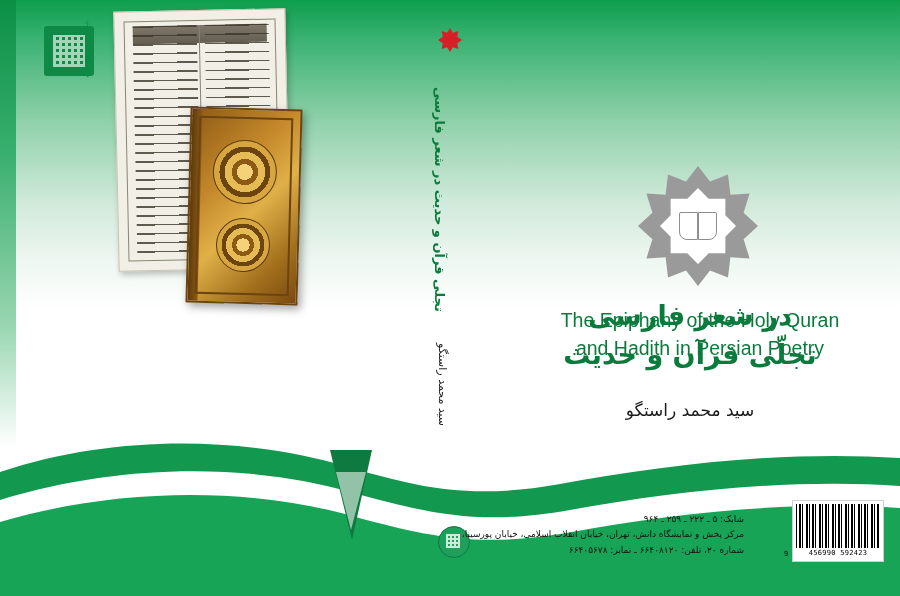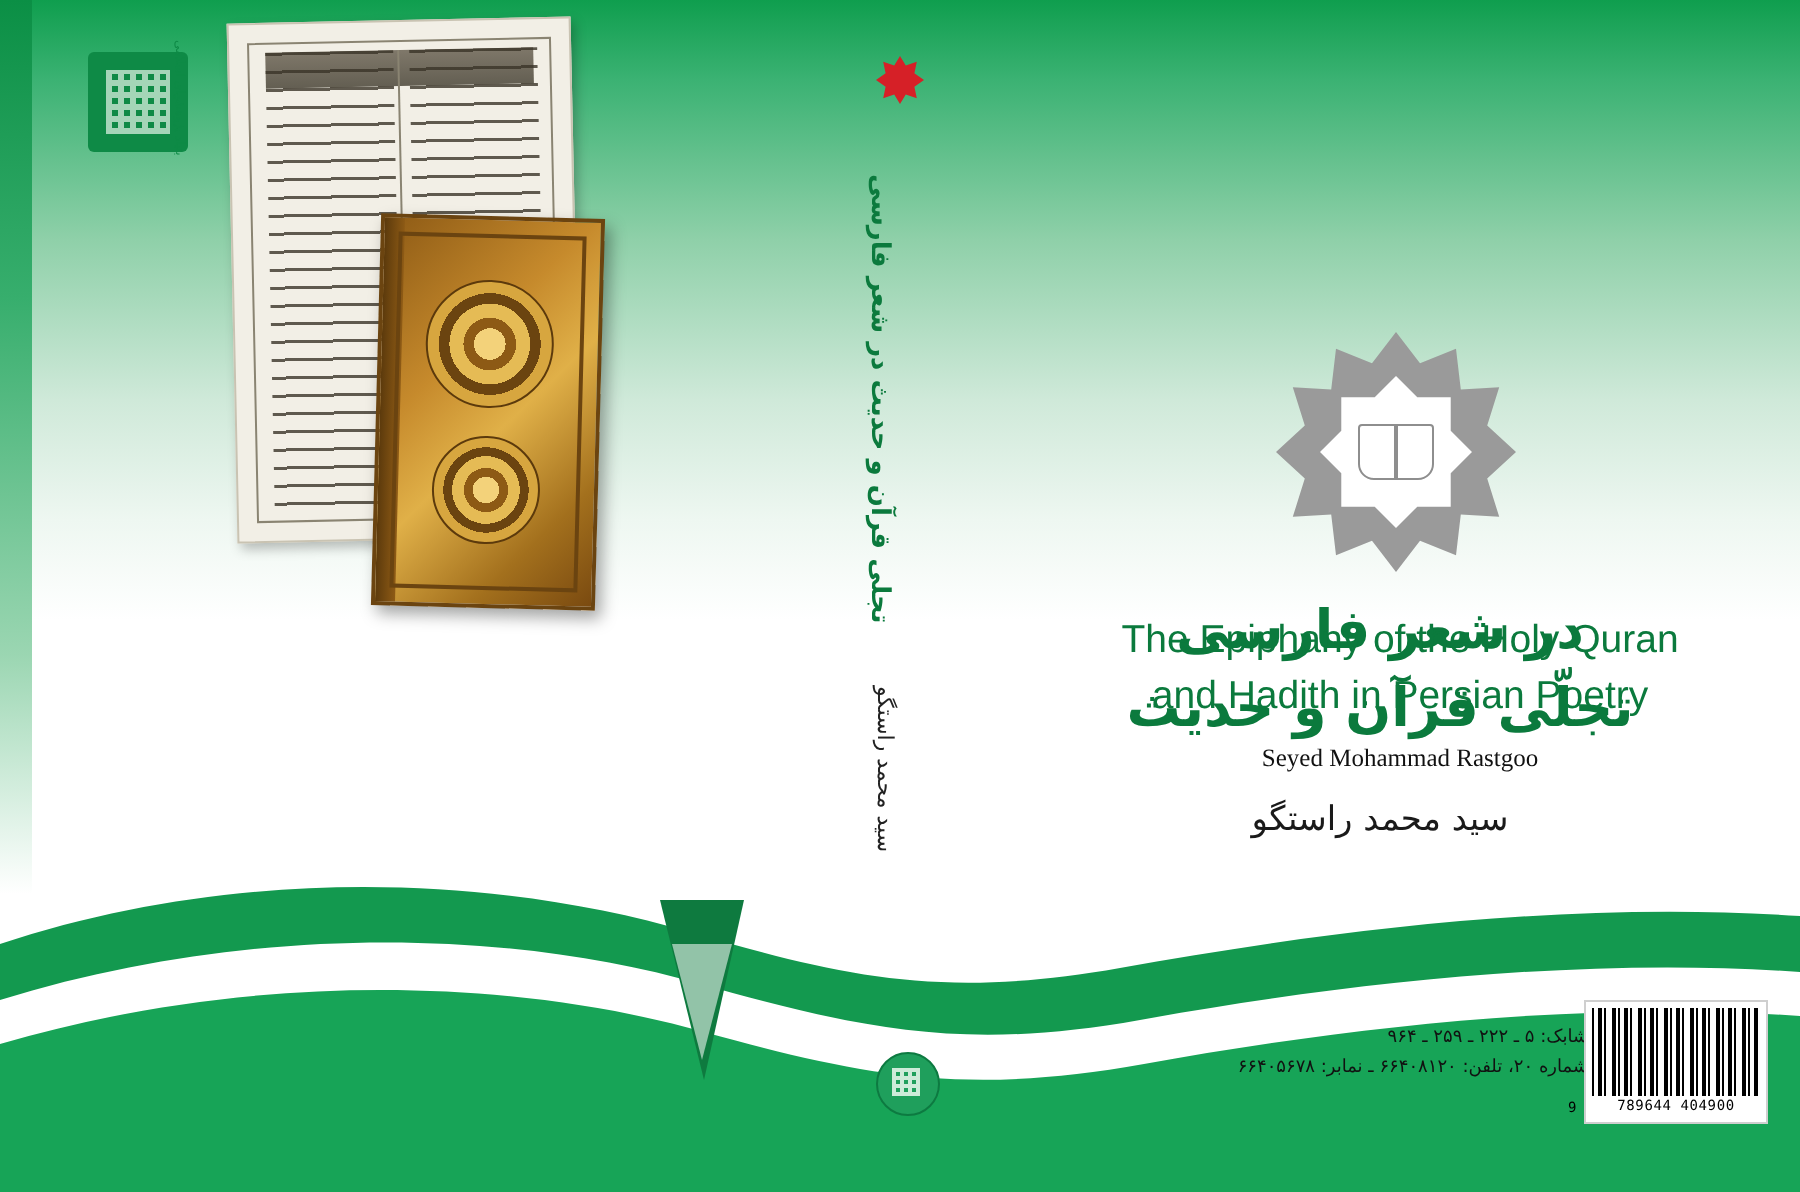--- a/index.html
+++ b/index.html
@@ -300,21 +300,21 @@
     left: 7px; top: 7px;
     width: 14px; height: 14px;
     background:
       repeating-linear-gradient(0deg, #cdebd9 0 2px, transparent 2px 4px),
       repeating-linear-gradient(90deg, #cdebd9 0 2px, transparent 2px 4px);
   }
 
   
   #colophon {
     position: absolute;
-    left: 564px; top: 512px;
+    left: 514px; top: 512px;
     width: 230px;
     direction: rtl;
     text-align: right;
     color: #111;
     font-size: 9px;
     line-height: 1.7;
   }
   #colophon .row { white-space: nowrap; }
 
   
@@ -408,28 +408,28 @@
     <div class="book">
       <div class="pg left"></div>
       <div class="pg right"></div>
     </div>
   </div>
 
   <div id="front-title">
     <div class="ft-line">The Epiphany of the Holy Quran</div>
     <div class="ft-line">and Hadith in Persian Poetry</div>
   </div>
-  <div id="front-author">Seyed Mohammad Rastgoo</div>
 
   <div id="wave-mark"></div>
 
   <div id="colophon">
     <div class="row">شابک: ۵ ـ ۲۲۲ ـ ۲۵۹ ـ ۹۶۴</div>
+    <div class="row">مرکز پخش و نمایشگاه دانش، تهران، خیابان انقلاب اسلامی، خیابان پورسینا،</div>
     <div class="row">شماره ۲۰، تلفن: ۶۶۴۰۸۱۲۰ ـ نمابر: ۶۶۴۰۵۶۷۸</div>
   </div>
 
   <div id="barcode">
     <div class="bars"></div>
-    <div class="code">789644 404900</div>
+    <div class="code">456990 592423</div>
   </div>
   <div id="barcode-lead">9</div>
 
 </div>
 
 </body></html>

